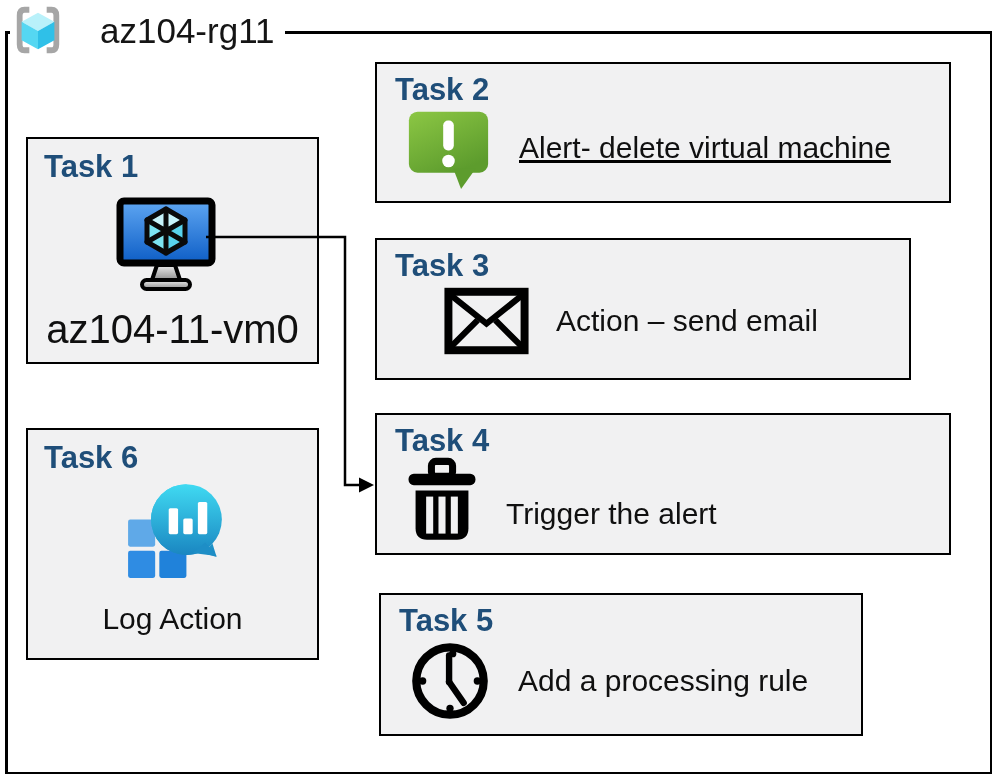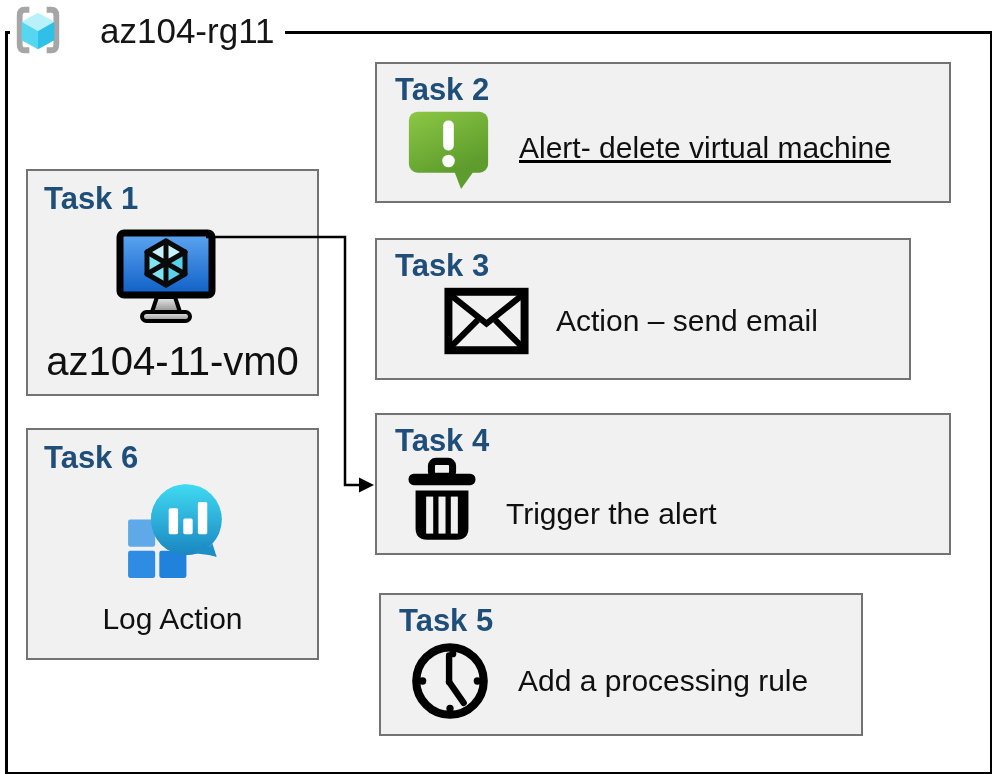--- a/index.html
+++ b/index.html
@@ -6,22 +6,22 @@
   body{width:992px;height:774px;position:relative;font-family:"Liberation Sans",sans-serif;overflow:hidden;}
   .stage{position:absolute;inset:0;}
 
   
   .rg-border{position:absolute;left:5px;top:31px;width:982px;height:738px;border:3px solid #000;}
   .rg-mask{position:absolute;left:10px;top:27px;width:275px;height:12px;background:#ffffff;}
   .rg-icon{position:absolute;left:11px;top:2px;width:54px;height:56px;}
   .rg-title{position:absolute;left:100px;top:11px;font-size:35px;color:#151515;letter-spacing:0px;white-space:nowrap;}
 
   
-  .task{position:absolute;background:#f1f1f2;border:2px solid #737373;box-sizing:border-box;}
-  .t1{left:26px;top:137px;width:293px;height:227px;margin-top:32px;}
+  .task{position:absolute;background:#f1f1f2;border:2px solid #000000;box-sizing:border-box;}
+  .t1{left:26px;top:137px;width:293px;height:227px;}
   .t6{left:26px;top:428px;width:293px;height:232px;}
   .t2{left:375px;top:62px;width:576px;height:141px;}
   .t3{left:375px;top:238px;width:536px;height:142px;}
   .t4{left:375px;top:413px;width:576px;height:142px;}
   .t5{left:379px;top:593px;width:484px;height:143px;}
 
   .task-title{position:absolute;left:18px;top:8px;font-size:31px;font-weight:bold;color:#1f4e79;white-space:nowrap;}
   .t1 .task-title,.t6 .task-title{left:16px;top:10px;}
 
   .task-row{position:absolute;left:28px;right:8px;display:flex;align-items:center;gap:27px;}

